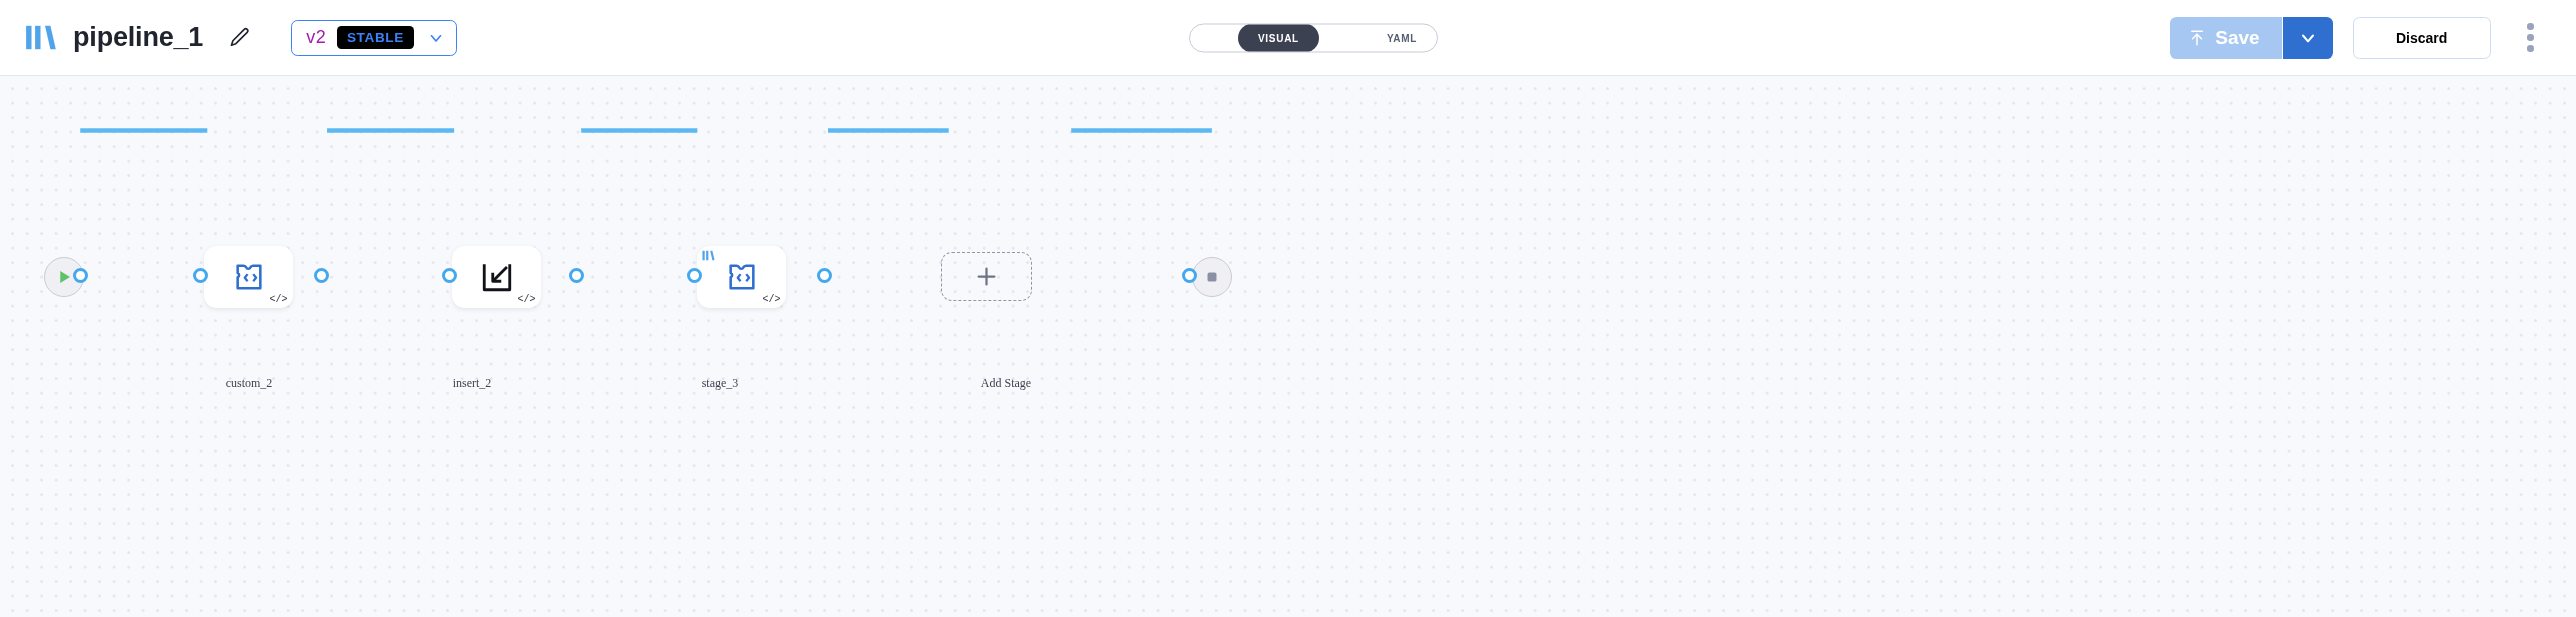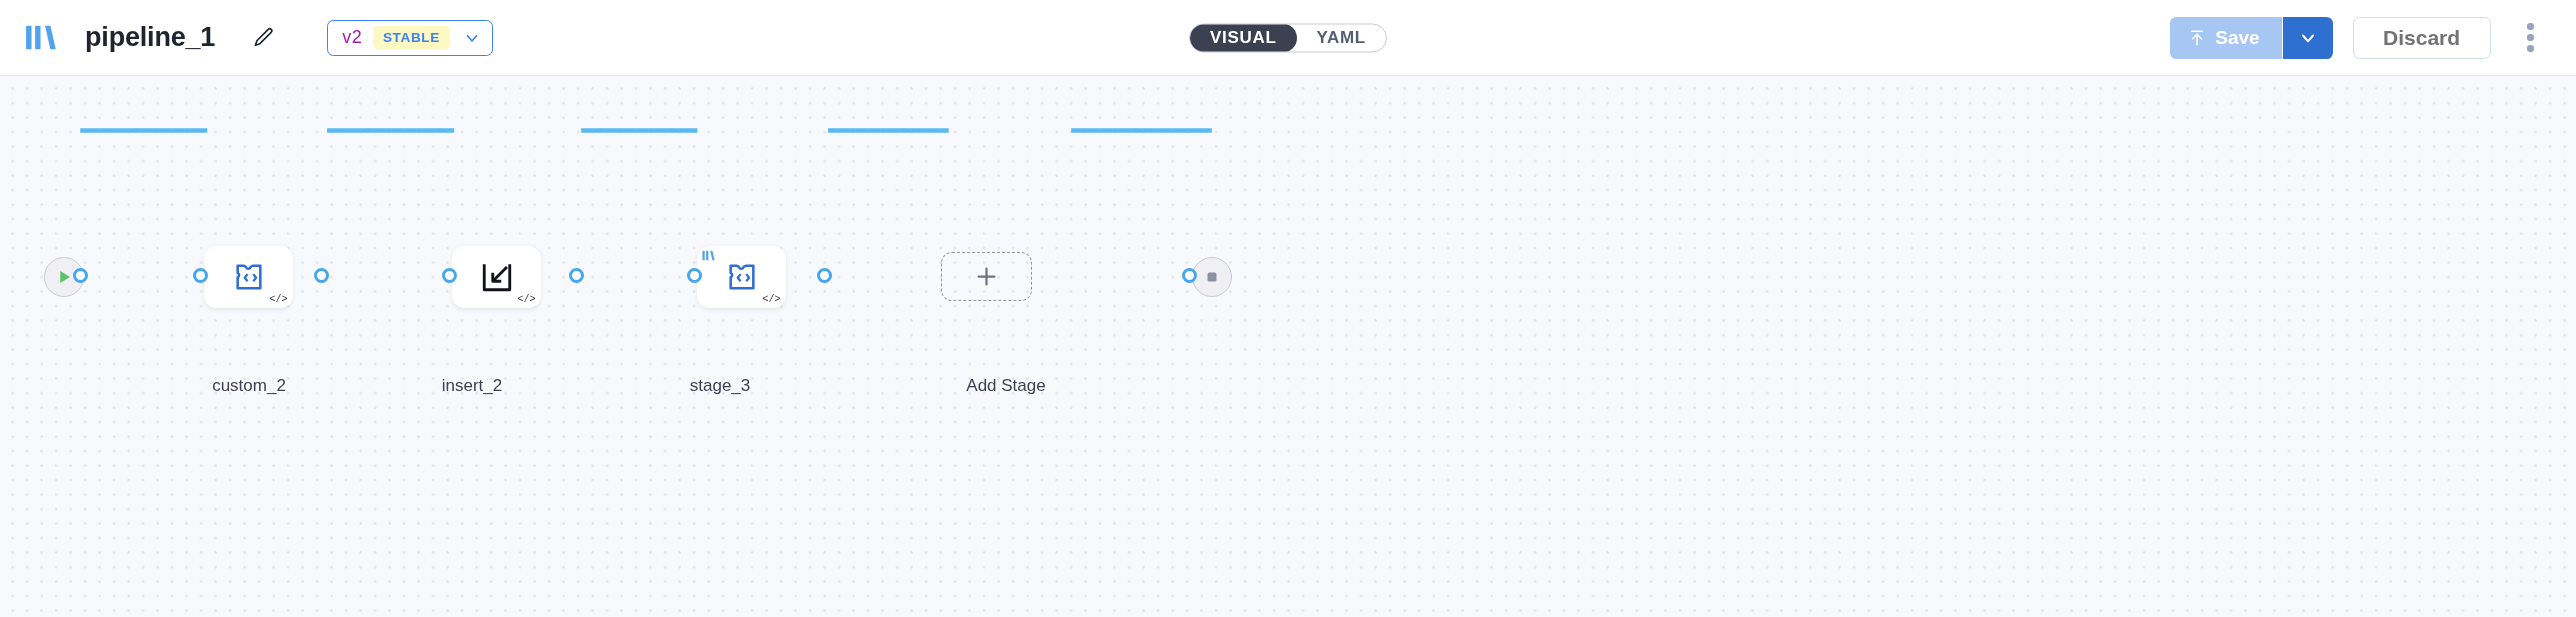--- a/index.html
+++ b/index.html
@@ -20,21 +20,21 @@
     height: 76px;
     flex: 0 0 76px;
     background: #ffffff;
     border-bottom: 0.9px solid #e3e6ec;
     display: flex;
     align-items: center;
     position: relative;
     padding: 0 25.4px 0 25.4px;
   }
 
-  .header-left { display: flex; align-items: center; gap: 16px; }
+  .header-left { display: flex; align-items: center; gap: 4px; }
 
   .brand-logo {
     width: 31px; height: 27px;
     margin-right: 12.7px;
     display: block;
   }
 
   .pipeline-title {
     font-size: 27px;
     font-weight: bold;
@@ -63,21 +63,21 @@
     background: #fff;
     cursor: pointer;
   }
   .version-label {
     font-size: 18px;
     color: #a21caf;
     font-weight: normal;
     letter-spacing: 0.3px;
   }
   .version-chip {
-    background: #fef9c3;
+    background: #000000;
     color: #3b82f6;
     font-size: 13.6px;
     font-weight: bold;
     letter-spacing: 0.6px;
     padding: 4.5px 10px;
     border-radius: 4.5px;
     line-height: 1;
   }
   .version-caret { display: flex; align-items: center; padding-left: 1.8px; }
 
@@ -92,30 +92,31 @@
     border-radius: 14.5px;
     background: #ffffff;
     display: flex;
     align-items: center;
     overflow: hidden;
     padding: 0;
   }
   .toggle-opt {
     height: 29px;
     display: flex; align-items: center; justify-content: center;
-    font-size: 17px;
+    font-size: 10px;
     font-weight: bold;
     letter-spacing: 0.7px;
     cursor: pointer;
     border: none;
     background: transparent;
     color: #555d70;
     padding: 0 20px;
     border-radius: 14.5px;
     font-family: "Liberation Sans", sans-serif;
+    margin-left: 48px;
   }
   .toggle-opt.active {
     background: #3c4151;
     color: #ffffff;
   }
 
   
   .header-right {
     margin-left: auto;
     display: flex;
@@ -144,22 +145,22 @@
     cursor: pointer;
     border-left: 0.9px solid #ffffff;
   }
   .discard-btn {
     height: 42px;
     min-width: 138px;
     padding: 0 20px;
     border: 0.9px solid #cfdcf2;
     border-radius: 6.4px;
     background: #ffffff;
-    color: #737373;
-    font-size: 21px;
+    color: #000000;
+    font-size: 14px;
     font-weight: bold;
     cursor: pointer;
     font-family: "Liberation Sans", sans-serif;
   }
   .kebab-btn {
     width: 40px; height: 42px;
     background: transparent; border: none; cursor: pointer;
     display: flex; flex-direction: column; align-items: center; justify-content: center;
     gap: 4.5px;
   }
@@ -217,24 +218,25 @@
   .node-badge-logo {
     position: absolute;
     left: 5.4px;
     top: 3.6px;
     width: 12.7px; height: 11px;
   }
 
   .node-label {
     position: absolute;
     top: 300px;
-    font-size: 17px;
+    font-size: 12px;
     color: #3d4253;
     white-space: nowrap;
     transform: translateX(-50%);
+    font-family: Liberation Serif, serif;
   }
 
   
   .add-stage {
     position: absolute;
     width: 91px;
     height: 49px;
     border: 1.8px dashed #9096a8;
     border-radius: 11px;
     background: transparent;

